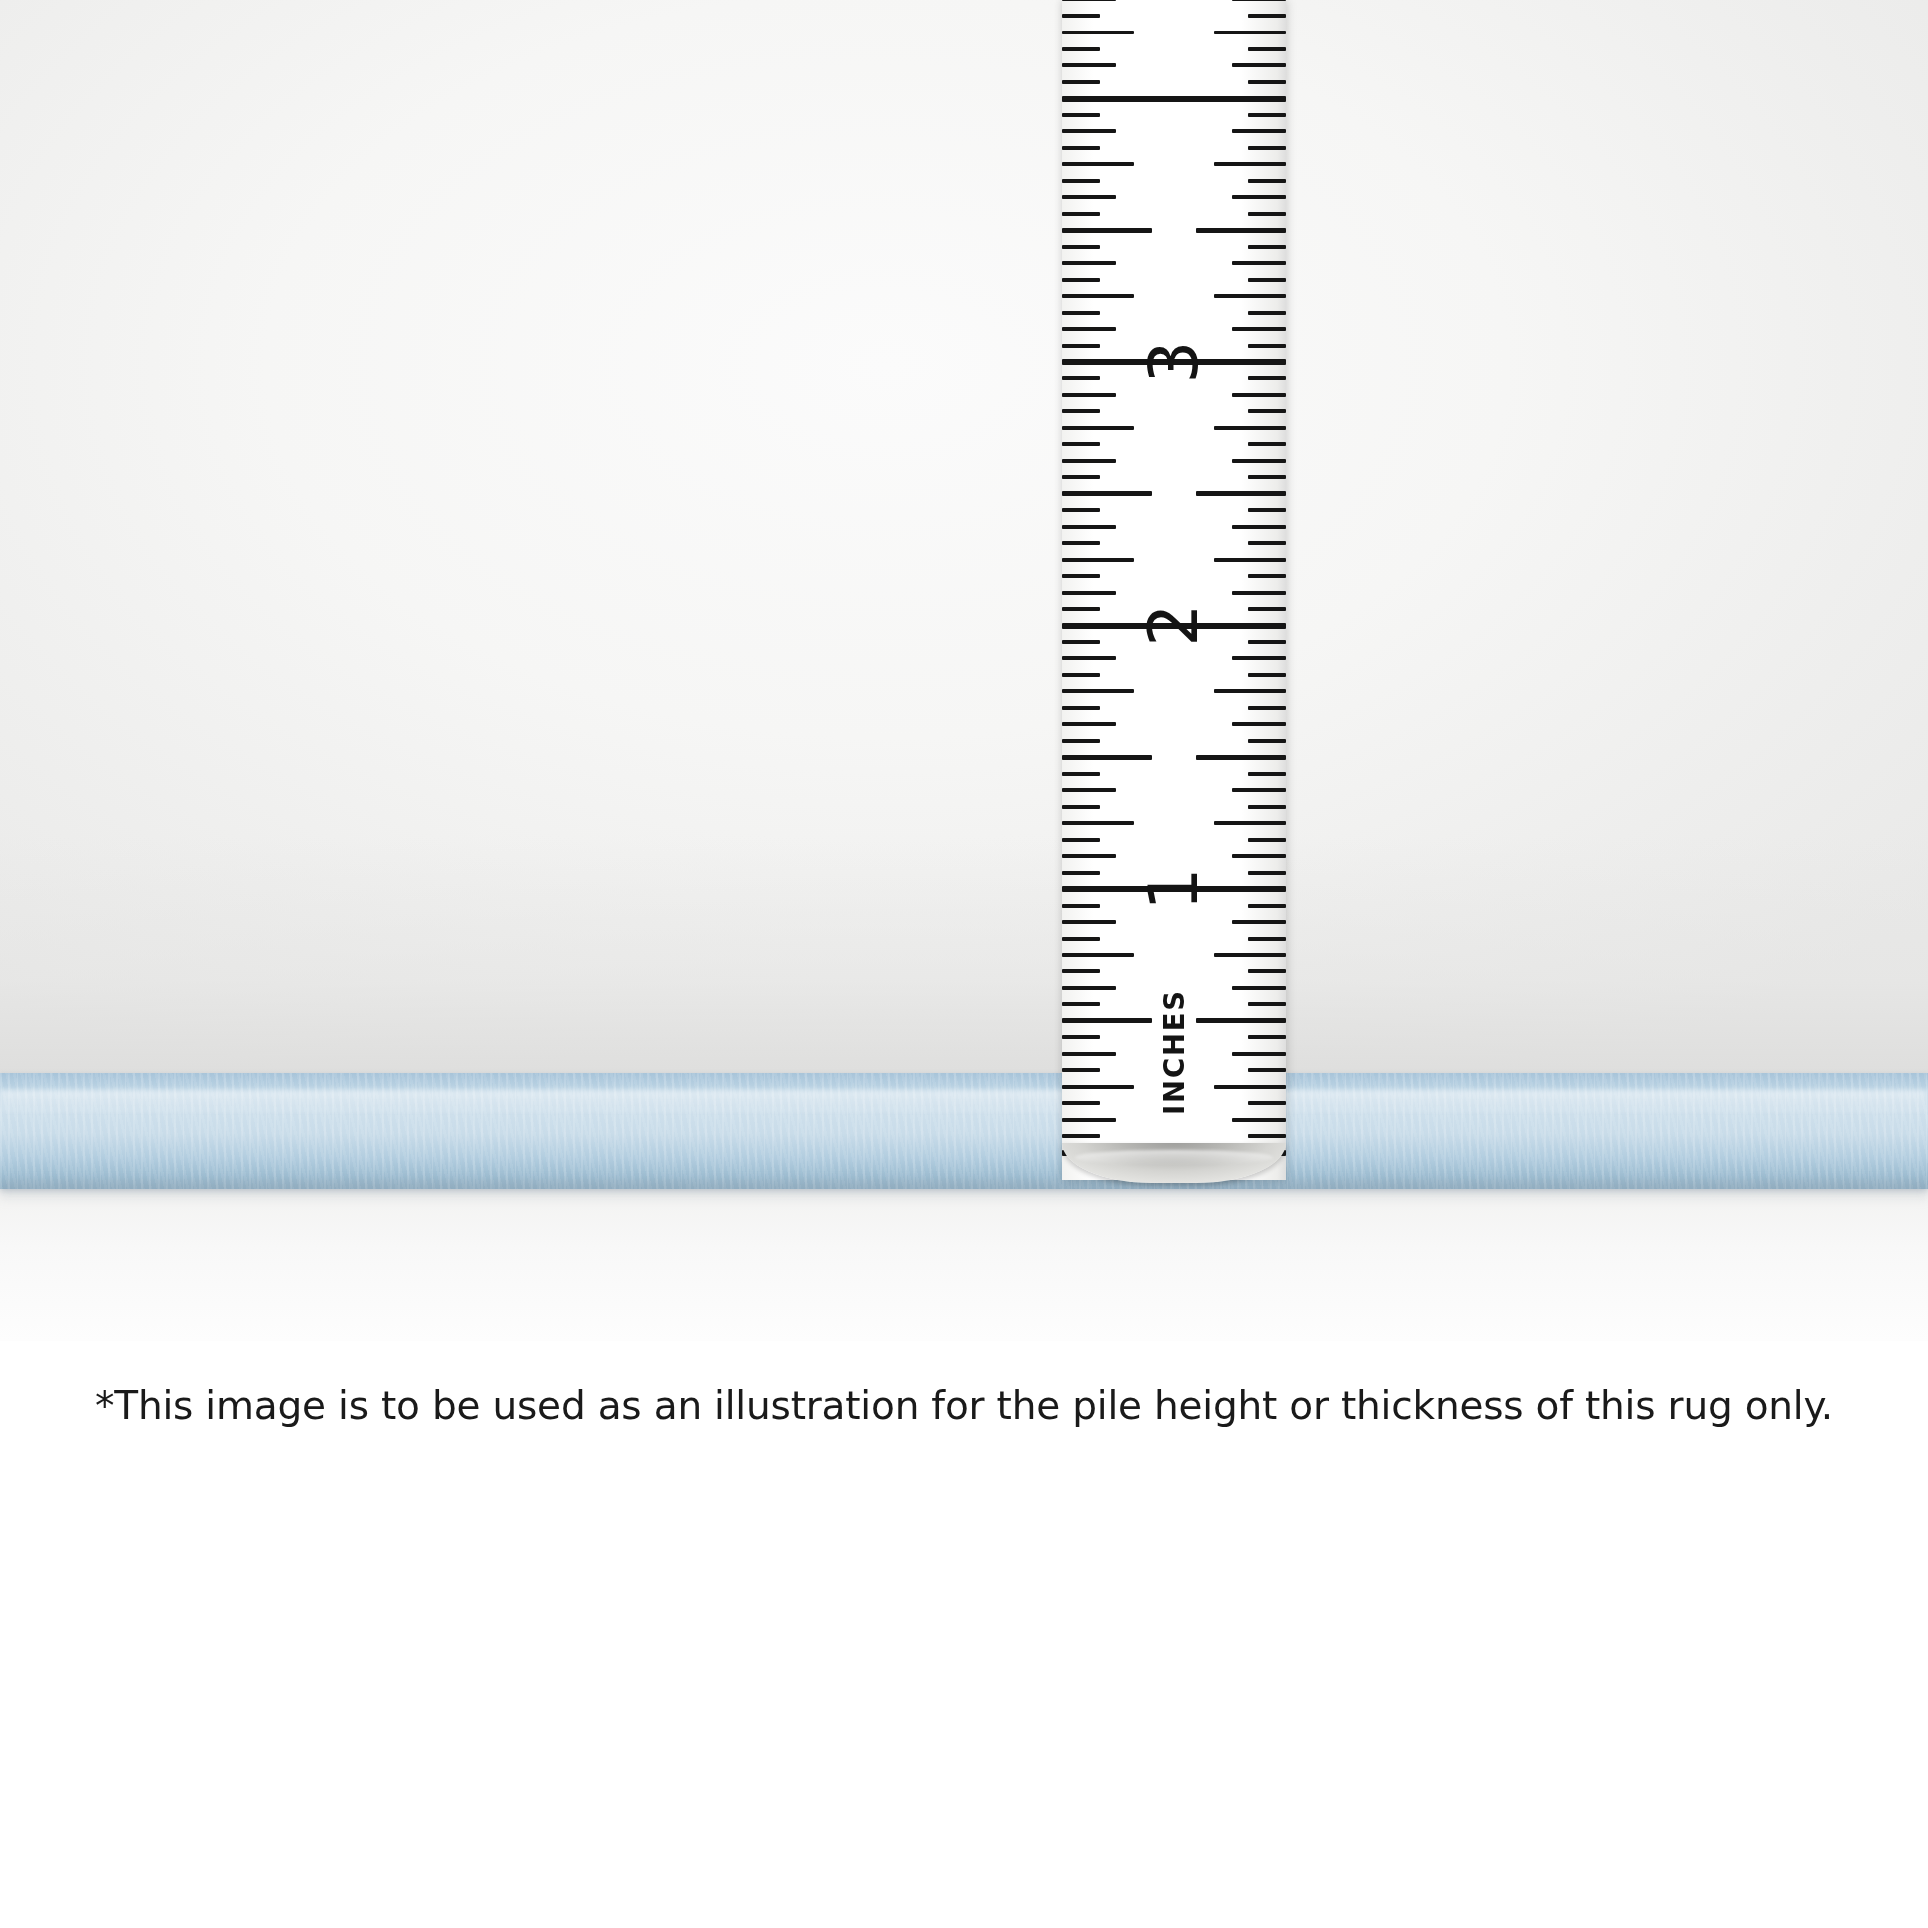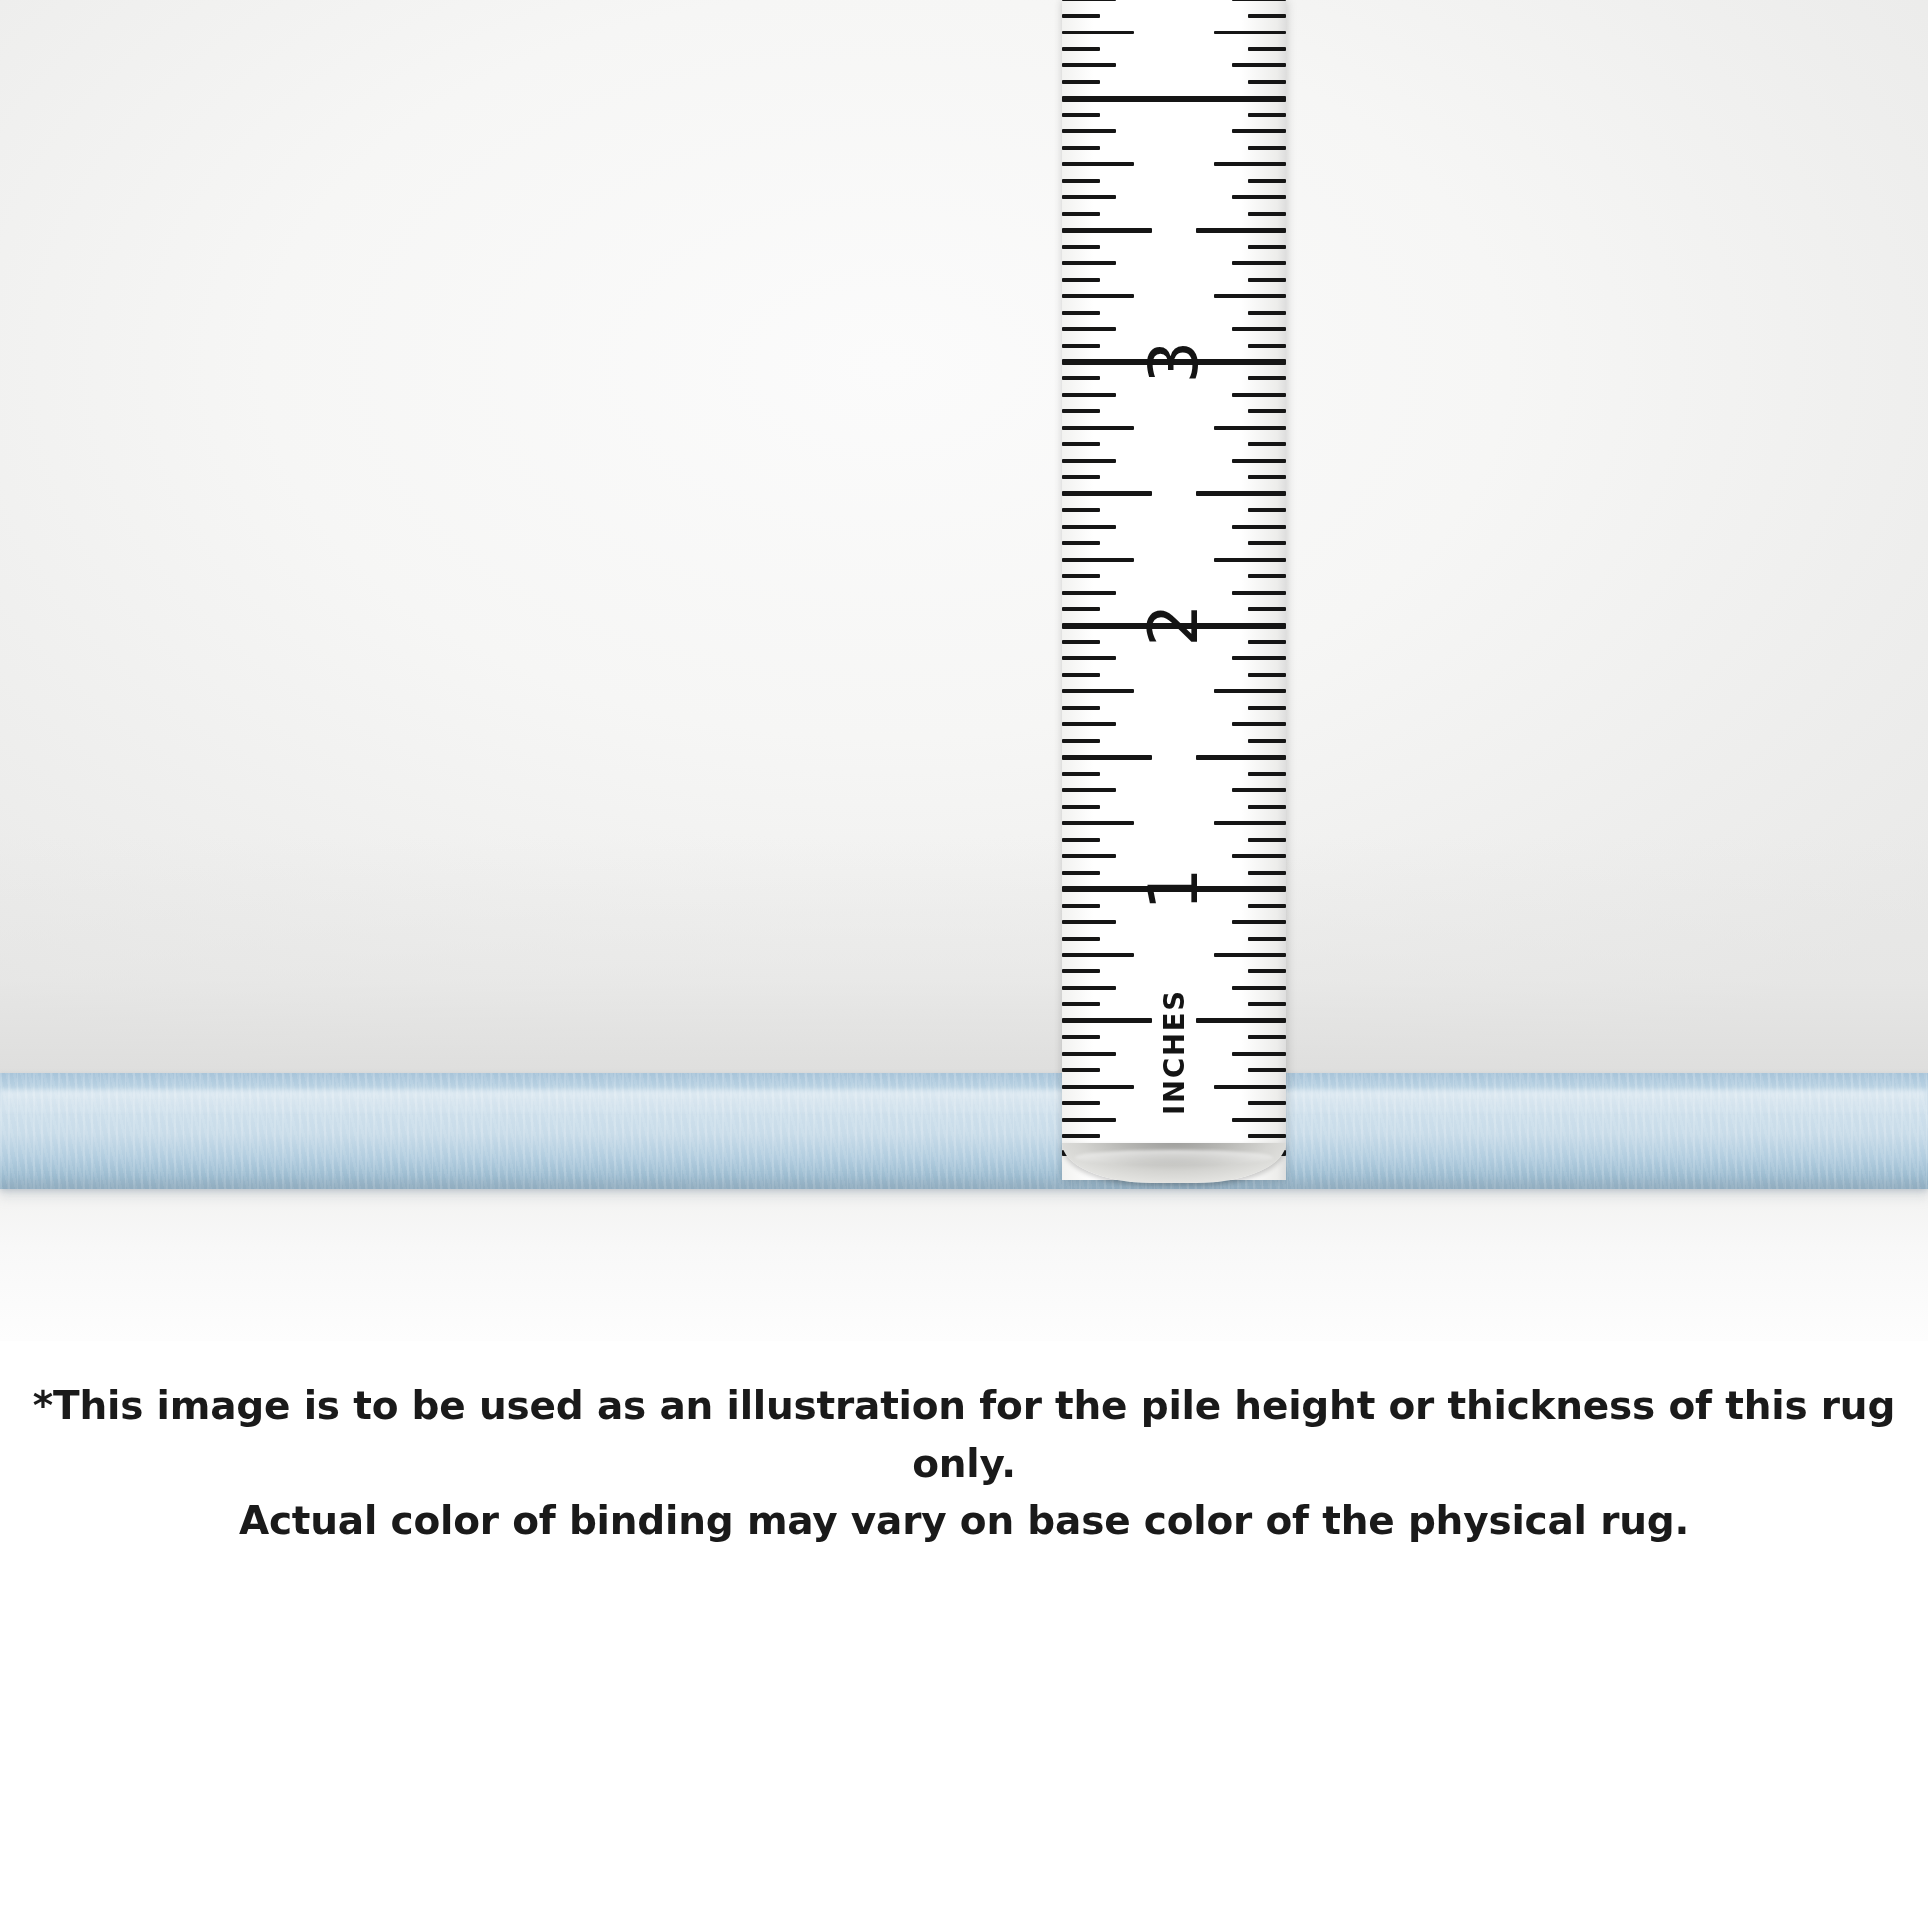--- a/index.html
+++ b/index.html
@@ -201,21 +201,20 @@
     position: absolute;
     left: 0;
     top: 1377px;
     width: 1928px;
     text-align: center;
     color: #1a1a1a;
     font-family: "DejaVu Sans", sans-serif;
     font-size: 39px;
     line-height: 1.48;
     letter-spacing: -0.2px;
-    font-weight: bold;
   }
   .caption .line {
     display: block;
   }
 </style>
 </head>
 <body>
 
 <div id="scene">
 
@@ -380,17 +379,16 @@
         <div class="tape-num" style="top: 625px;">2</div>
         <div class="tape-num" style="top: 362px;">3</div>
         <div class="tape-unit" style="top: 1052px;">INCHES</div>
       </div>
     <div class="tape-tip"></div>
 
   </div>
 
   <div class="caption">
     <span class="line">*This image is to be used as an illustration for the pile height or thickness of this rug only.</span>
-    <span class="line">Actual color of binding may vary on base color of the physical rug.</span>
   </div>
 
 </div>
 
 
 </body></html>

